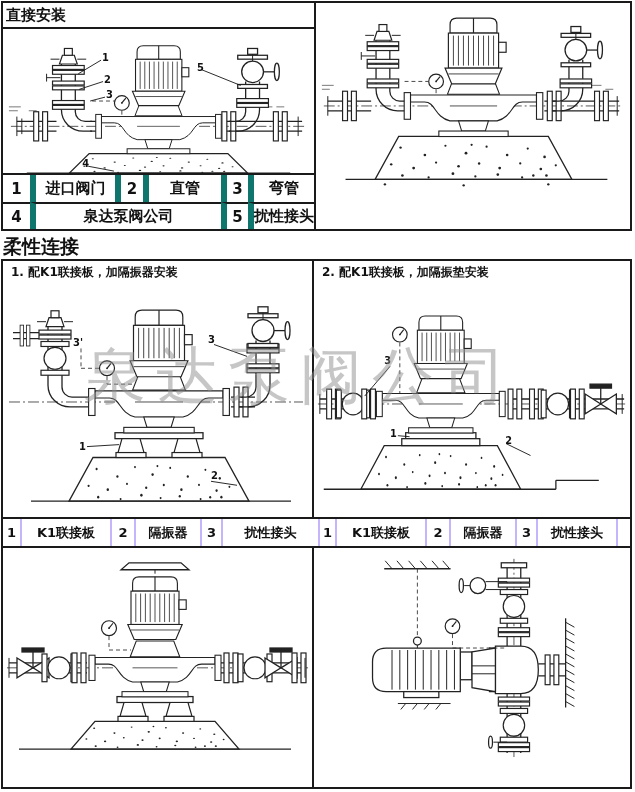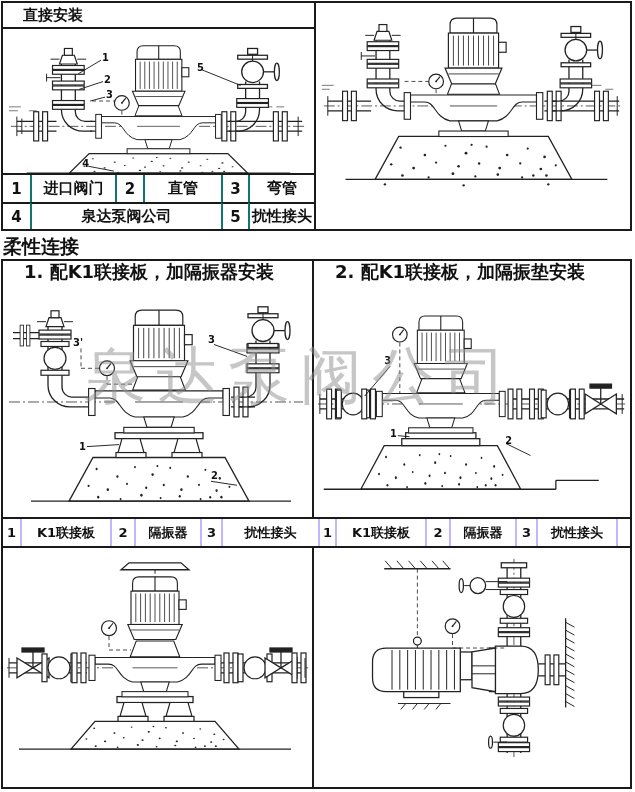--- a/index.html
+++ b/index.html
@@ -3,29 +3,29 @@
 <meta charset="utf-8">
 <style>
   html,body{margin:0;padding:0;background:#e8e8e8;}
   .page{position:relative;width:635px;height:792px;background:#fff;
         font-family:"DejaVu Sans","Liberation Sans",sans-serif;color:#111;overflow:hidden;}
   .box{position:absolute;border:2px solid #1a1a1a;background:#fff;}
   #top-box{left:1px;top:1px;width:627px;height:226px;}
   #bottom-box{left:1px;top:259px;width:627px;height:526px;}
   .colL{position:absolute;left:0;top:0;height:100%;}
   .colR{position:absolute;top:0;height:100%;border-left:2px solid #1a1a1a;}
-  .hdr{font-weight:bold;font-size:15px;line-height:24px;padding-left:20px;
+  .hdr{font-weight:bold;font-size:15px;line-height:24px;padding-left:3px;
        border-bottom:2px solid #1a1a1a;height:24px;white-space:nowrap;}
-  .stitle{font-weight:bold;font-size:18px;line-height:22px;height:24px;padding-left:21px;white-space:nowrap;}
+  .stitle{font-weight:bold;font-size:12px;line-height:22px;height:24px;padding-left:8px;white-space:nowrap;}
   #flex-heading{position:absolute;left:3px;top:234px;font-weight:bold;font-size:19px;}
   
   .ptable{position:absolute;left:0;bottom:0;width:100%;height:54px;display:grid;
           grid-template-columns:27px 85px 28px 78px 27px 1fr;grid-template-rows:1fr 1fr;
           border-top:2px solid #1a1a1a;font-weight:bold;font-size:15px;background:#fff;}
-  .ptable div{display:flex;align-items:center;justify-content:center;border-left:2px solid #0f766e;}
+  .ptable div{display:flex;align-items:center;justify-content:center;border-left:6px solid #0f766e;}
   .ptable div:nth-child(1),.ptable div:nth-child(7){border-left:none;}
   .ptable div:nth-child(n+7){border-top:2px solid #1a1a1a;}
   
   .prow{position:absolute;left:0;top:256px;width:100%;height:27px;display:grid;z-index:3;
         grid-template-columns:17px 90px 24px 66px 21px 1fr 17px 90px 24px 66px 21px 80px 14px;
         border-top:2px solid #1a1a1a;border-bottom:2px solid #1a1a1a;
         font-weight:bold;font-size:13px;background:#fff;}
   .prow div{display:flex;align-items:center;justify-content:center;border-left:2px solid #c4b5fd;white-space:nowrap;}
   .prow div:first-child{border-left:none;}
   #watermark{position:absolute;left:84px;top:334px;z-index:30;font-weight:normal;font-size:62px;

